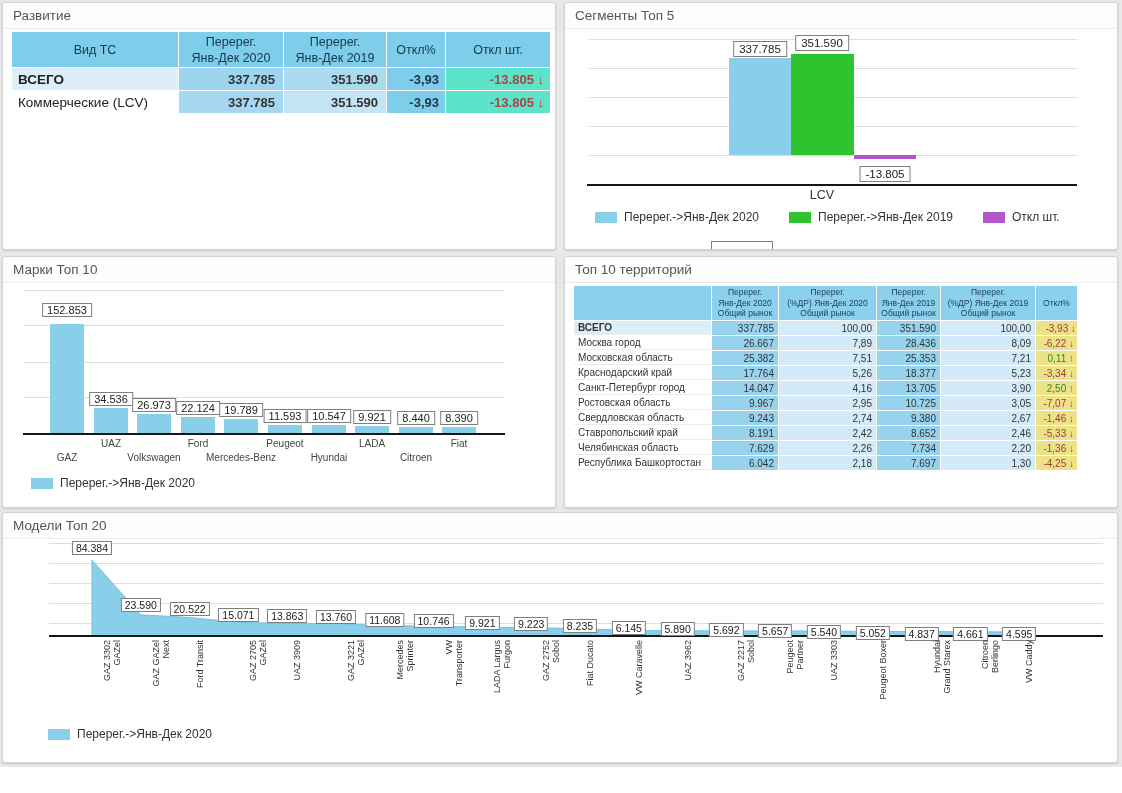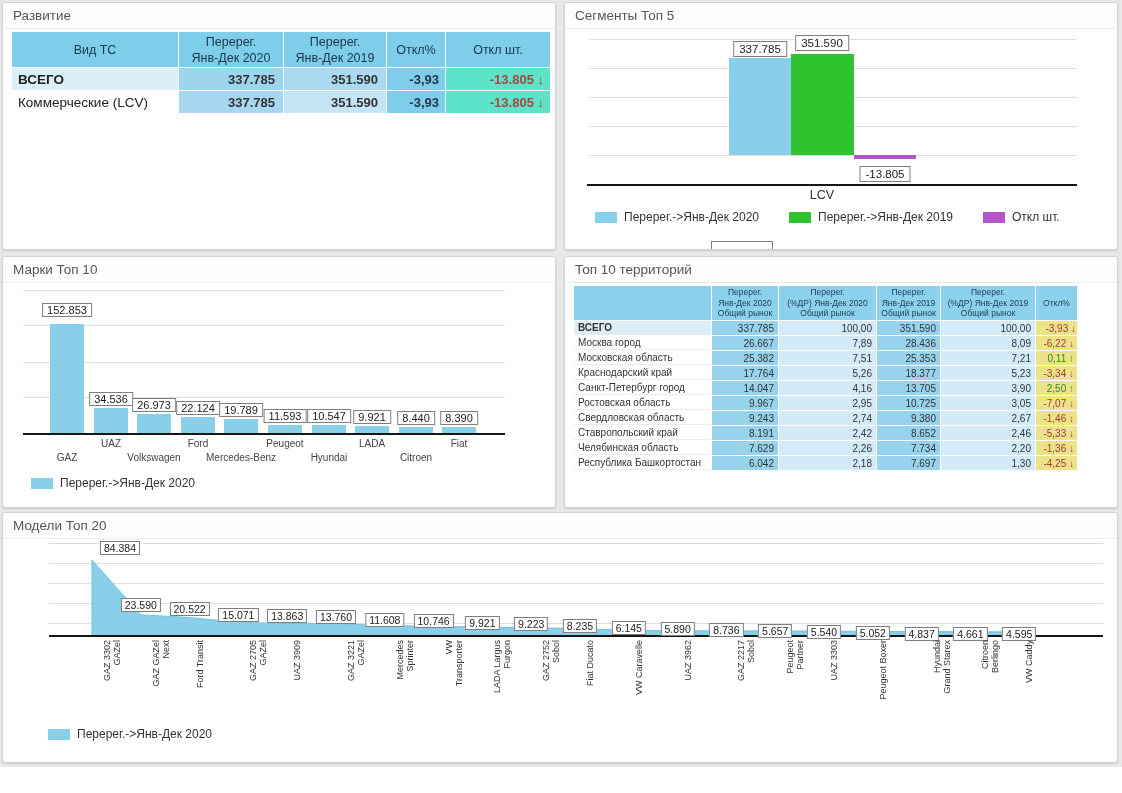--- a/index.html
+++ b/index.html
@@ -317,21 +317,21 @@
     <div class="panel-body" id="b5">
         <div class="grid" style="left: 46px; width: 1054px; top: 4px;"></div>
         <div class="grid" style="left: 46px; width: 1054px; top: 24px;"></div>
         <div class="grid" style="left: 46px; width: 1054px; top: 44px;"></div>
         <div class="grid" style="left: 46px; width: 1054px; top: 64px;"></div>
         <div class="grid" style="left: 46px; width: 1054px; top: 84px;"></div>
         <svg width="1114" height="223" style="position: absolute; left: 0px; top: 0px;">
           <polygon points="89,97 89.0,21.1 137.8,75.8 186.6,78.5 235.4,83.4 284.2,84.5 333.0,84.6 381.8,86.6 430.6,87.3 479.4,88.1 528.2,88.7 577.0,89.6 625.8,91.5 674.6,91.7 723.4,91.9 772.2,91.9 821.0,92.0 869.8,92.5 918.6,92.6 967.4,92.8 1016.2,92.9 1016.2,97" fill="#89CFEA" stroke="#74C2E2" stroke-width="1"></polygon>
         </svg>
         <div class="axisline" style="left: 46px; width: 1054px; top: 96px;"></div>
-        <div class="vbox" style="left: 89px; top: 2px; font-size: 10.5px; padding: 0px 3px; margin-left: 28px;">84.384</div>
+        <div class="vbox" style="left: 89px; top: 2px; font-size: 10.5px; padding: 0px 3px;">84.384</div>
         <div class="vxl" style="left: 99px; top: 101px;">
           <div class="vxl-in">GAZ 3302
 GAZel</div>
         </div>
         <div class="vbox" style="left: 137.8px; top: 59px; font-size: 10.5px; padding: 0px 3px;">23.590</div>
         <div class="vxl" style="left: 147.8px; top: 101px;">
           <div class="vxl-in">GAZ GAZel
 Next</div>
         </div>
         <div class="vbox" style="left: 186.6px; top: 63px; font-size: 10.5px; padding: 0px 3px;">20.522</div>
@@ -377,21 +377,21 @@
           <div class="vxl-in">Fiat Ducato</div>
         </div>
         <div class="vbox" style="left: 625.8px; top: 82px; font-size: 10.5px; padding: 0px 3px;">6.145</div>
         <div class="vxl" style="left: 630.8px; top: 101px;">
           <div class="vxl-in">VW Caravelle</div>
         </div>
         <div class="vbox" style="left: 674.6px; top: 83px; font-size: 10.5px; padding: 0px 3px;">5.890</div>
         <div class="vxl" style="left: 679.6px; top: 101px;">
           <div class="vxl-in">UAZ 3962</div>
         </div>
-        <div class="vbox" style="left: 723.4px; top: 84px; font-size: 10.5px; padding: 0px 3px;">8.736</div>
+        <div class="vbox" style="left: 723.4px; top: 84px; font-size: 10.5px; padding: 0px 3px;">5.692</div>
         <div class="vxl" style="left: 733.4px; top: 101px;">
           <div class="vxl-in">GAZ 2217
 Sobol</div>
         </div>
         <div class="vbox" style="left: 772.2px; top: 85px; font-size: 10.5px; padding: 0px 3px;">5.657</div>
         <div class="vxl" style="left: 782.2px; top: 101px;">
           <div class="vxl-in">Peugeot
 Partner</div>
         </div>
         <div class="vbox" style="left: 821px; top: 86px; font-size: 10.5px; padding: 0px 3px;">5.540</div>

